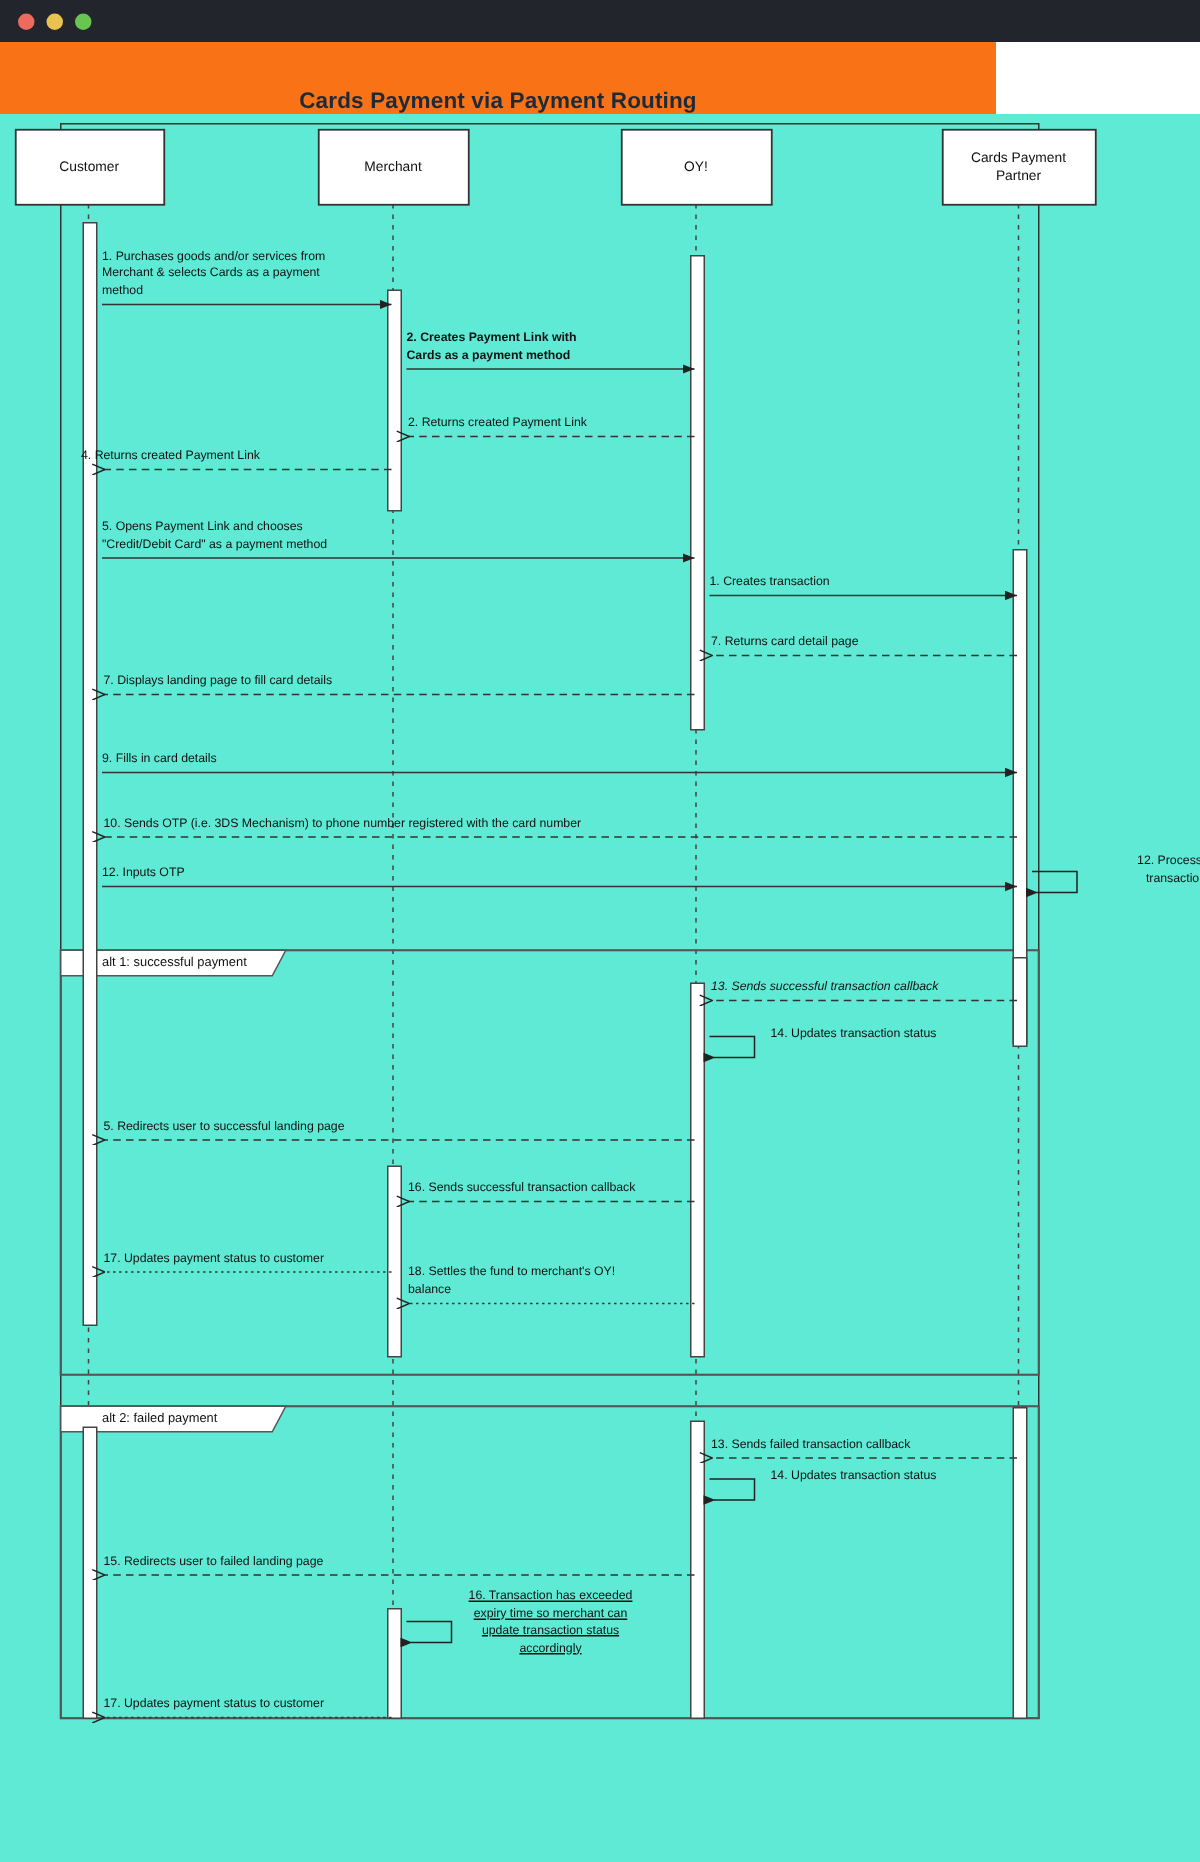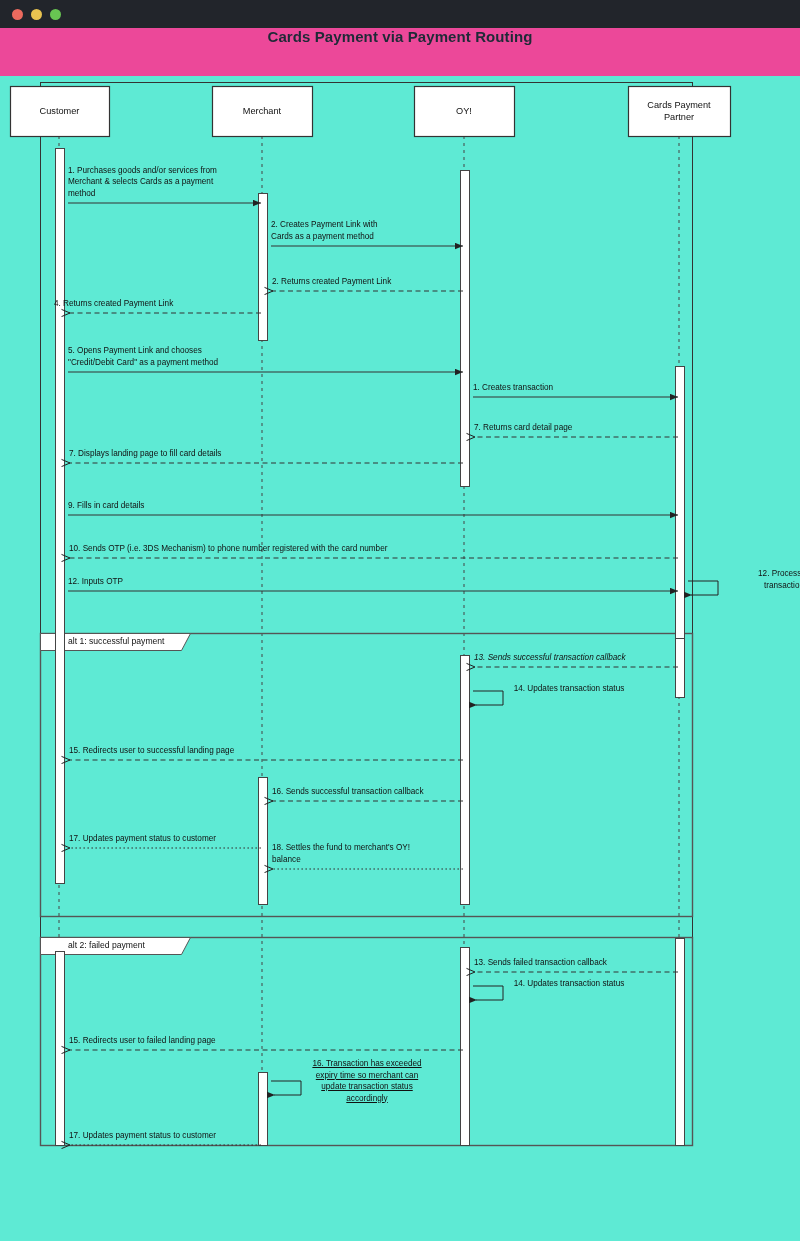--- a/index.html
+++ b/index.html
@@ -15,23 +15,23 @@
     background:#22252b;
     display:flex;align-items:center;
     box-sizing:border-box;padding-left:12px;
   }
   .dot{width:11px;height:11px;border-radius:50%;margin-right:8px;}
   .dot.red{background:#ec6a5e;}
   .dot.yellow{background:#e9c350;}
   .dot.green{background:#68c552;}
 
   #headerband{
-    width:800px;height:48px;
-    background:#ec4899;
-    display:flex;align-items:flex-start;justify-content:center;
+    width:664px;height:48px;
+    background:#f97316;
+    display:flex;align-items:flex-end;justify-content:center;
     box-sizing:border-box;
   }
   #doc-title{
     font-size:15px;font-weight:bold;color:#1f2a37;
     letter-spacing:.1px;
   }
 
   
   #canvas{
     position:relative;
@@ -155,38 +155,38 @@
   </svg>
   <div id="overlay">
       <div class="actor-lbl" style="left: 10px; top: 10px; width: 99px; height: 50px;">Customer</div>
       <div class="actor-lbl" style="left: 212px; top: 10px; width: 100px; height: 50px;">Merchant</div>
       <div class="actor-lbl" style="left: 414px; top: 10px; width: 100px; height: 50px;">OY!</div>
       <div class="actor-lbl" style="left: 628px; top: 10px; width: 102px; height: 50px;">Cards Payment
 Partner</div>
       <div class="lbl" style="left: 68px; top: 88.5px; width: 193px;">1. Purchases goods and/or services from
 Merchant &amp; selects Cards as a payment
 method</div>
-      <div class="lbl" style="left: 271px; top: 143px; width: 192px;">2. Creates Payment Link with
+      <div class="lbl" style="left: 271px; top: 143px; width: 192px; font-weight: bold;">2. Creates Payment Link with
 Cards as a payment method</div>
       <div class="lbl" style="left: 272px; top: 199.5px; width: 191px;">2. Returns created Payment Link</div>
       <div class="lbl" style="left: 54px; top: 221.5px; width: 192px;">4. Returns created Payment Link</div>
       <div class="lbl" style="left: 68px; top: 269px; width: 395px;">5. Opens Payment Link and chooses
 "Credit/Debit Card" as a payment method</div>
       <div class="lbl" style="left: 473px; top: 305.5px; width: 205px;">1. Creates transaction</div>
       <div class="lbl" style="left: 474px; top: 345.5px; width: 204px;">7. Returns card detail page</div>
       <div class="lbl" style="left: 69px; top: 371.5px; width: 394px;">7. Displays landing page to fill card details</div>
       <div class="lbl" style="left: 68px; top: 423.5px; width: 610px;">9. Fills in card details</div>
       <div class="lbl" style="left: 69px; top: 466.5px; width: 609px;">10. Sends OTP (i.e. 3DS Mechanism) to phone number registered with the card number</div>
       <div class="lbl" style="left: 68px; top: 499.5px; width: 610px;">12. Inputs OTP</div>
       <div class="lbl" style="left: 724px; top: 492px; width: 120px; text-align: center;">12. Processes
 transaction</div>
       <div class="alt-lbl" style="left: 68px; top: 560px; width: 140px;">alt 1: successful payment</div>
       <div class="lbl" style="left: 474px; top: 575.5px; width: 204px; font-style: italic;">13. Sends successful transaction callback</div>
       <div class="lbl" style="left: 509px; top: 607px; width: 120px; text-align: center;">14. Updates transaction status</div>
-      <div class="lbl" style="left: 69px; top: 668.5px; width: 394px;">15. Redirects user to successful landing page</div>
+      <div class="lbl" style="left: 69px; top: 668.5px; width: 394px;">5. Redirects user to successful landing page</div>
       <div class="lbl" style="left: 272px; top: 709.5px; width: 191px;">16. Sends successful transaction callback</div>
       <div class="lbl" style="left: 69px; top: 756.5px; width: 192px;">17. Updates payment status to customer</div>
       <div class="lbl" style="left: 272px; top: 766px; width: 191px;">18. Settles the fund to merchant's OY!
 balance</div>
       <div class="alt-lbl" style="left: 68px; top: 864px; width: 140px;">alt 2: failed payment</div>
       <div class="lbl" style="left: 474px; top: 880.5px; width: 204px;">13. Sends failed transaction callback</div>
       <div class="lbl" style="left: 509px; top: 902px; width: 120px; text-align: center;">14. Updates transaction status</div>
       <div class="lbl" style="left: 69px; top: 958.5px; width: 394px;">15. Redirects user to failed landing page</div>
       <div class="lbl" style="left: 307px; top: 982px; width: 120px; text-align: center; text-decoration: underline;">16. Transaction has exceeded
 expiry time so merchant can

